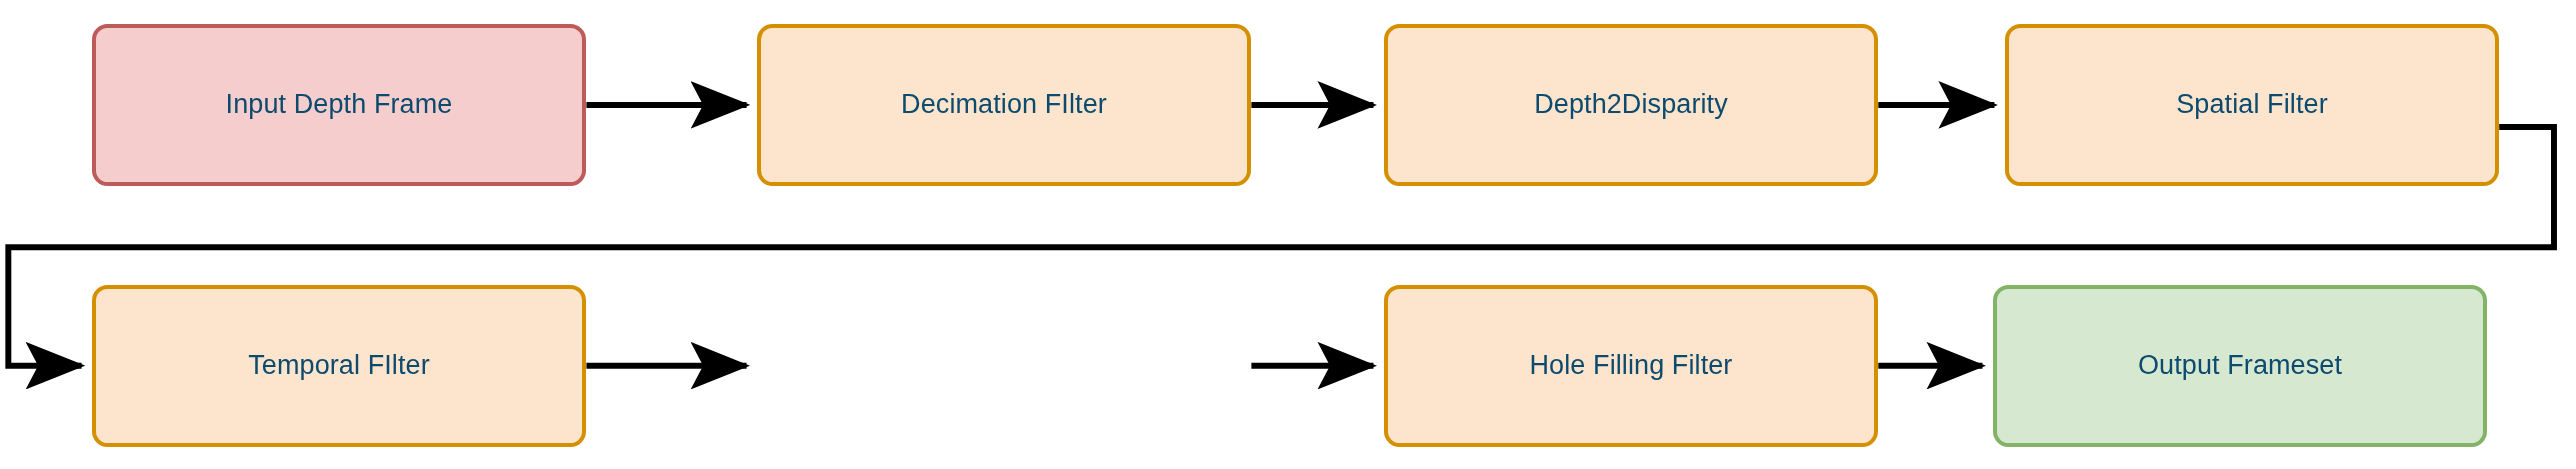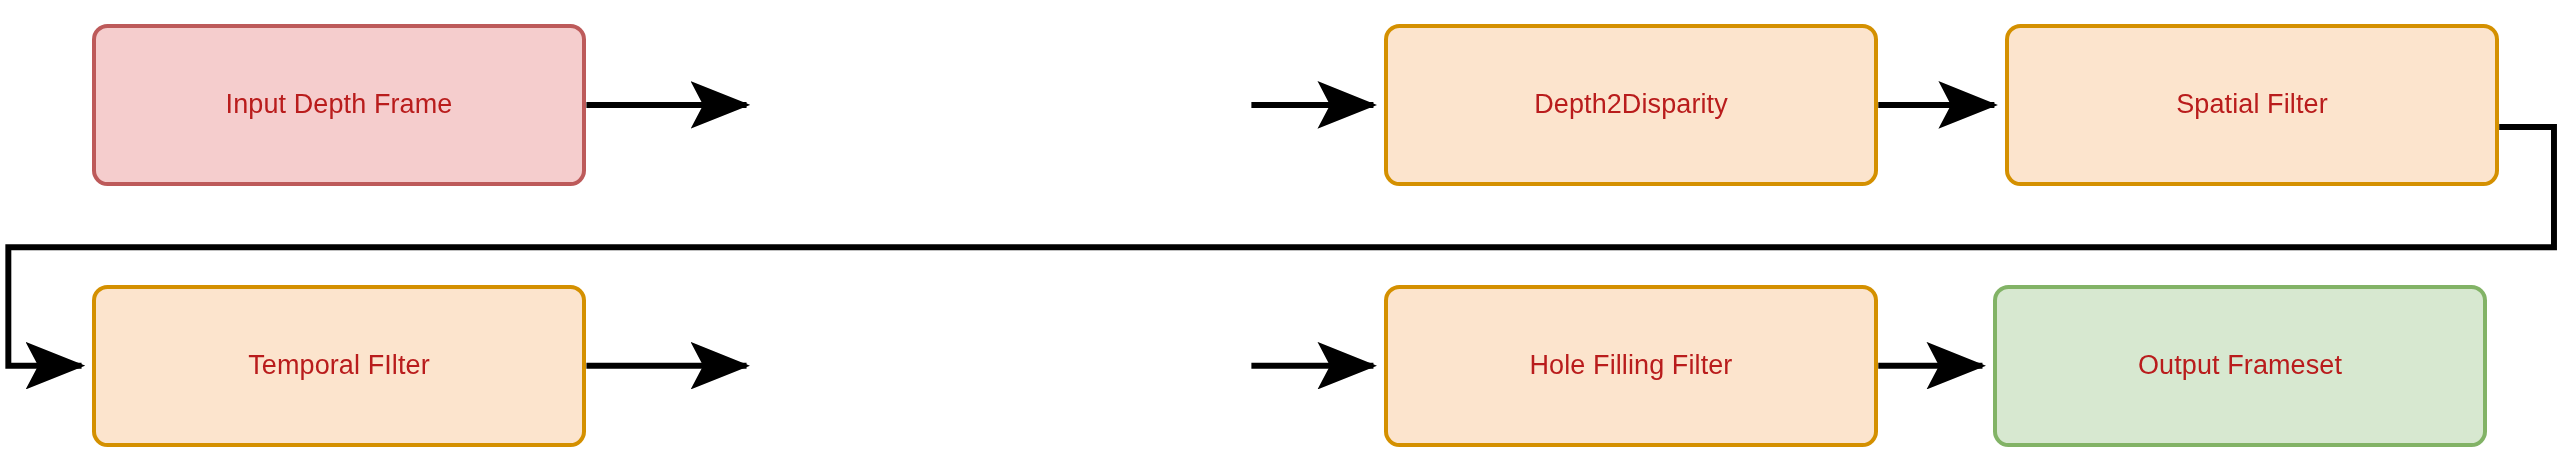--- a/index.html
+++ b/index.html
@@ -28,21 +28,21 @@
   .node {
     position: absolute;
     box-sizing: border-box;
     border-style: solid;
     border-width: 4.2px;
     border-radius: 15.5px;
     display: flex;
     align-items: center;
     justify-content: center;
     text-align: center;
-    color: #b91c1c;
+    color: #0c4a6e;
     font-size: 27px;
     font-weight: 400;
     line-height: 1.15;
     letter-spacing: 0.1px;
     font-family: "Liberation Sans", sans-serif;
   }
   .node-label {
     display: block;
     padding: 0 8.3px;
     white-space: nowrap;
@@ -68,20 +68,23 @@
       <path d="M 985 614 L 1254 614"></path>
       <path d="M 2102 614 L 2307 614"></path>
       <path d="M 3155 614 L 3330 614"></path>
     </g>
   </svg>
 
   <div class="node" style="left: 92px; top: 24px; width: 494px; height: 162px; background: rgb(245, 205, 205); border-color: rgb(189, 90, 90);">
     <span class="node-label">Input Depth Frame</span>
   </div>
 
+  <div class="node" style="left: 757px; top: 24px; width: 494px; height: 162px; background: rgb(252, 228, 205); border-color: rgb(212, 144, 0);">
+    <span class="node-label">Decimation FIlter</span>
+  </div>
 
   <div class="node" style="left: 1384px; top: 24px; width: 494px; height: 162px; background: rgb(252, 228, 205); border-color: rgb(212, 144, 0); align-items: center;">
     <span class="node-label">Depth2Disparity</span>
   </div>
 
   <div class="node" style="left: 2005px; top: 24px; width: 494px; height: 162px; background: rgb(252, 228, 205); border-color: rgb(212, 144, 0);">
     <span class="node-label">Spatial Filter</span>
   </div>
 
   <div class="node" style="left: 92px; top: 285px; width: 494px; height: 162px; background: rgb(252, 228, 205); border-color: rgb(212, 144, 0);">

